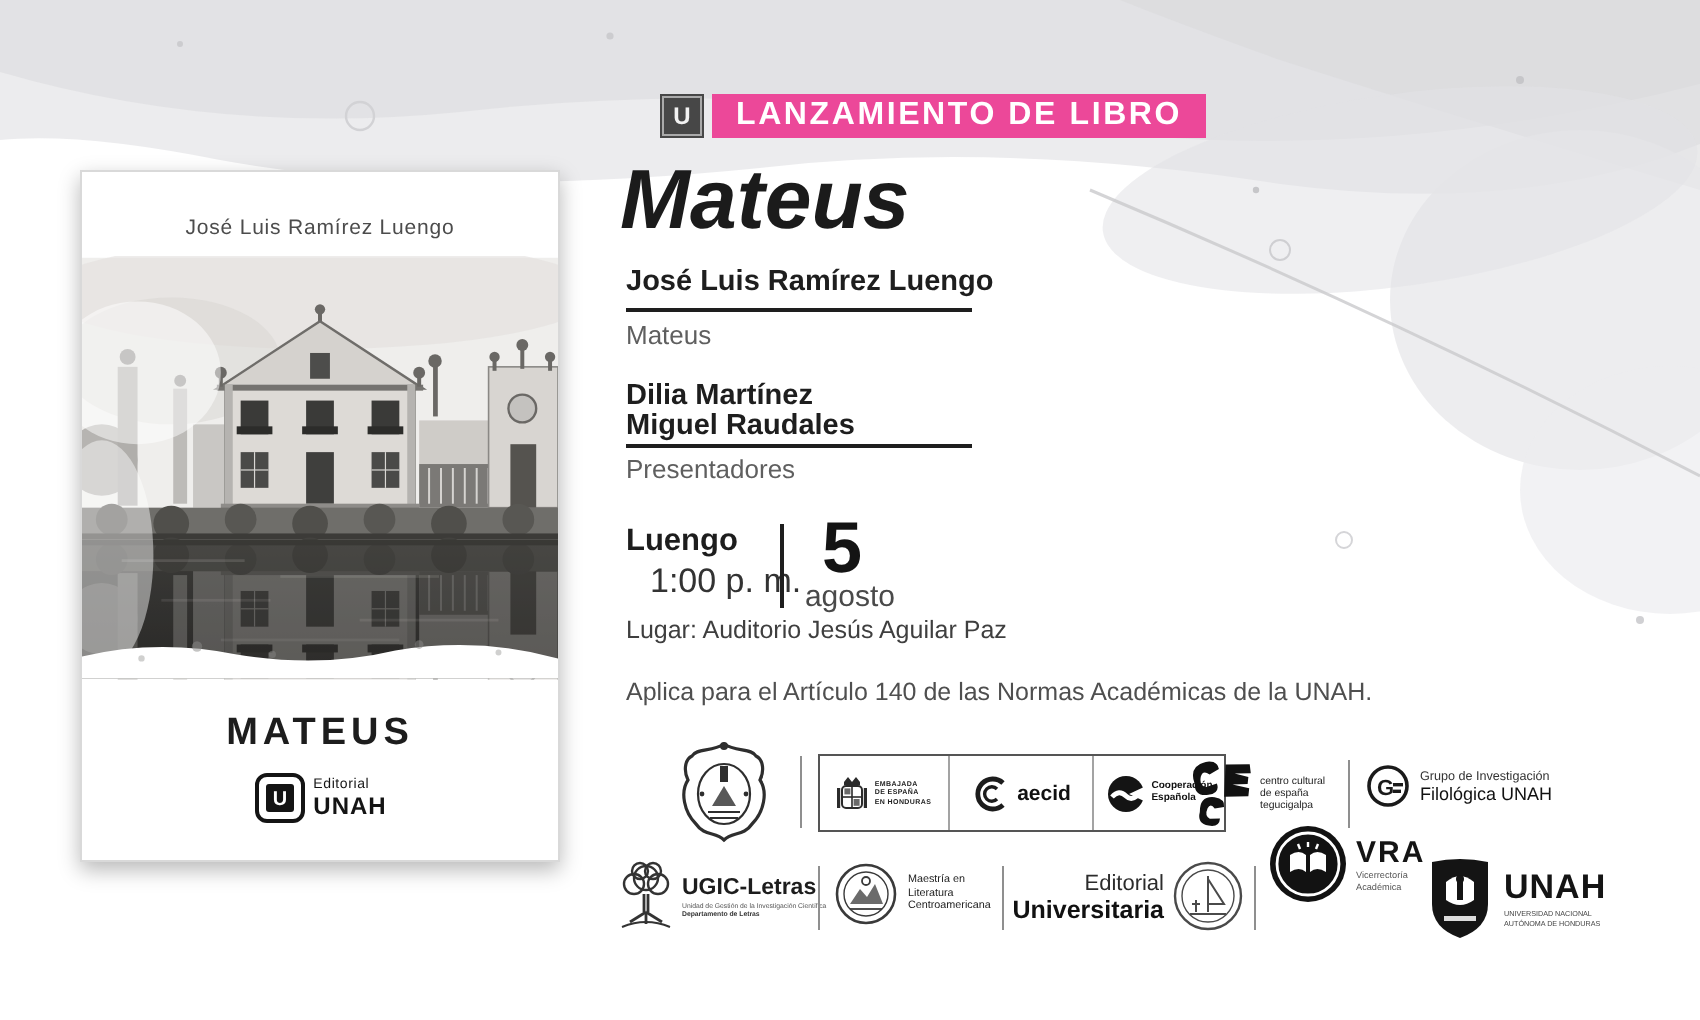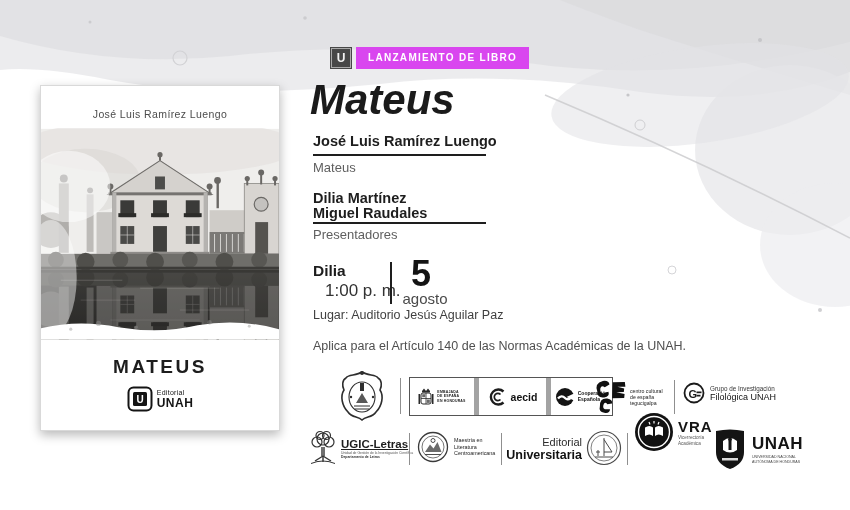--- a/index.html
+++ b/index.html
@@ -26,21 +26,21 @@
     display:flex; justify-content:center; align-items:center; gap:4px; }
   .cover-logo-text .l1 { font-size:7px; color:#141414; letter-spacing:.3px; }
   .cover-logo-text .l2 { font-size:12px; font-weight:700; color:#141414; letter-spacing:.5px; }
 
   
   .badge { position:absolute; left:330px; top:47px; height:22px; display:flex; z-index:2; }
   .badge-u { width:22px; height:22px; background:#474747; margin-right:4px;
     display:flex; align-items:center; justify-content:center;
     box-shadow:inset 0 0 0 1px #474747, inset 0 0 0 2px #aaaaaa; }
   .badge-u span { color:#f2f2f2; font-size:12px; font-weight:700; }
-  .badge-bar { background:#d946ef; color:#ffffff; font-size:10px; font-weight:700;
+  .badge-bar { background:#ec4899; color:#ffffff; font-size:16px; font-weight:700;
     letter-spacing:1.3px; line-height:22px; padding:0 12px; }
 
   
   .title { position:absolute; left:310px; top:76px; font-size:42px; font-weight:700;
     font-style:italic; color:#1b1b1b; z-index:2; }
   .p-name  { position:absolute; font-size:14.5px; font-weight:700; color:#1e1e1e; z-index:2; }
   .p-rule  { position:absolute; width:173px; height:2px; background:#1e1e1e; z-index:2; }
   .p-role  { position:absolute; font-size:13px; color:#5f5f5f; z-index:2; }
 
   .date-day { position:absolute; left:313px; top:262px; font-size:15.5px; font-weight:700; z-index:2; }
@@ -53,33 +53,33 @@
   .location { position:absolute; left:313px; top:308px; font-size:12.5px; color:#3f3f3f; z-index:2; }
   .note { position:absolute; left:313px; top:339px; font-size:12.5px; color:#4f4f4f; z-index:2; }
 
   
   .fdiv { position:absolute; width:1px; background:#8f8f8f; z-index:2; }
   .row-item { position:absolute; display:flex; align-items:center; z-index:2; }
 
   .spain-box { position:absolute; left:409px; top:377px; width:204px; height:39px;
     border:1px solid #555; display:flex; z-index:2; }
   .spain-cell { display:flex; align-items:center; justify-content:center; gap:3px; height:100%; }
-  .spain-cell + .spain-cell { border-left:5px solid #a3a3a3; }
+  .spain-cell + .spain-cell { border-left:1px solid #a3a3a3; }
   .cell-embassy { width:64px; }
   .cell-aecid { width:72px; }
   .cell-coop { width:66px; }
   .embassy-text { font-size:3.5px; line-height:4.2px; color:#222; font-weight:700; letter-spacing:.2px; }
   .aecid-word { font-size:10.5px; font-weight:700; color:#111; }
   .coop-text { font-size:5px; line-height:5.6px; color:#111; font-weight:700; }
 
   .cce-label { font-size:5.2px; line-height:6.2px; color:#222; margin-left:4px; }
   .gf-l1 { font-size:6.3px; color:#333; }
   .gf-l2 { font-size:9px; color:#111; font-weight:500; }
 
-  .ugic-name { font-size:11.5px; font-weight:700; color:#1d1d1d;text-decoration:underline; }
+  .ugic-name { font-size:11.5px; font-weight:700; color:#1d1d1d; }
   .ugic-sub1 { font-size:3.4px; color:#555; margin-top:1px; }
   .ugic-sub2 { font-size:3.4px; font-weight:700; color:#333; }
   .maestria-label { font-size:5.4px; line-height:6.4px; color:#222; font-weight:500; margin-left:5px; }
   .editorial-block { position:absolute; left:506px; top:436px; width:76px; text-align:right; z-index:2; }
   .editorial-l1 { font-size:11px; color:#2c2c2c; }
   .editorial-l2 { font-size:12.5px; font-weight:700; color:#111; }
   .vra-name { font-size:15px; font-weight:700; letter-spacing:1px; color:#141414; }
   .vra-sub { font-size:4.6px; color:#555; line-height:5.4px; }
   .unah-name { font-size:17px; font-weight:700; letter-spacing:.5px; color:#141414; }
   .unah-sub { font-size:3.6px; color:#444; line-height:4.4px; margin-top:1px; }
@@ -256,21 +256,21 @@
 
   <div class="p-name" style="left:313px; top:133px;">José Luis Ramírez Luengo</div>
   <div class="p-rule" style="left:313px; top:154px;"></div>
   <div class="p-role" style="left:313px; top:160px;">Mateus</div>
 
   <div class="p-name" style="left:313px; top:190px;">Dilia Martínez</div>
   <div class="p-name" style="left:313px; top:205px;">Miguel Raudales</div>
   <div class="p-rule" style="left:313px; top:222px;"></div>
   <div class="p-role" style="left:313px; top:227px;">Presentadores</div>
 
-  <div class="date-day">Dilia</div>
+  <div class="date-day">Luengo</div>
   <div class="date-time">1:00 p. m.</div>
   <div class="date-divider"></div>
   <div class="date-number">5</div>
   <div class="date-month">agosto</div>
   <div class="location">Lugar: Auditorio Jesús Aguilar Paz</div>
   <div class="note">Aplica para el Artículo 140 de las Normas Académicas de la UNAH.</div>
 
   <div class="row-item" style="left:338px; top:370px;">
     <svg width="48" height="52" viewBox="0 0 48 52">
       <path d="M24,2 C30,6 38,4 40,8 C44,10 44,16 42,20 C46,26 44,36 38,42 C34,48 28,46 24,50 C20,46 14,48 10,42 C4,36 2,26 6,20 C4,16 4,10 8,8 C10,4 18,6 24,2 Z" fill="none" stroke="#2e2e2e" stroke-width="1.6"></path>

